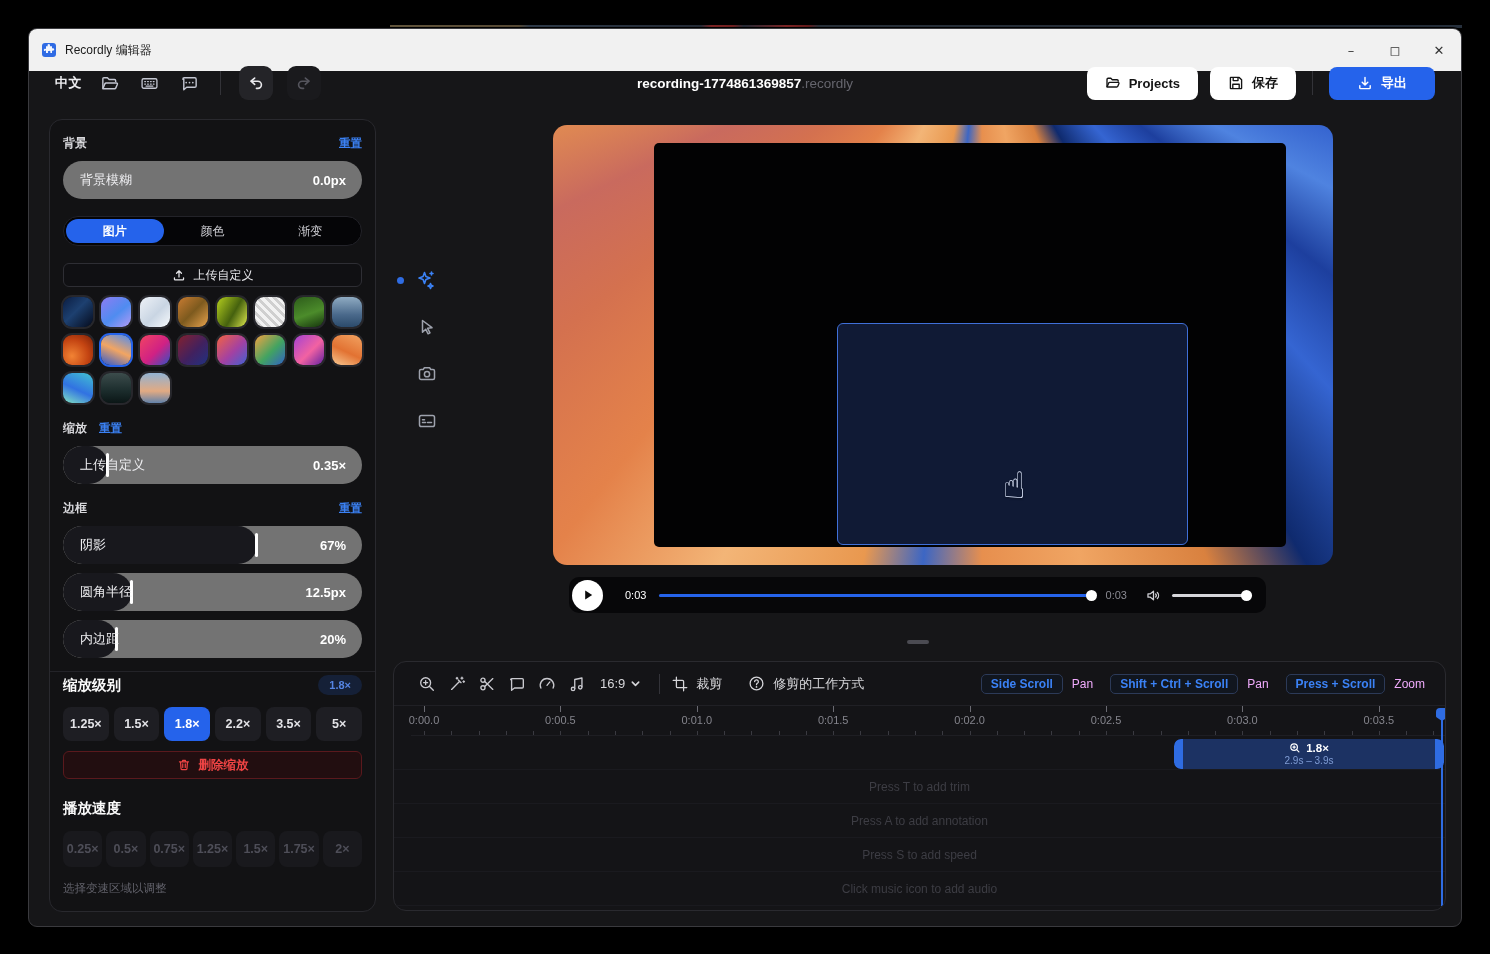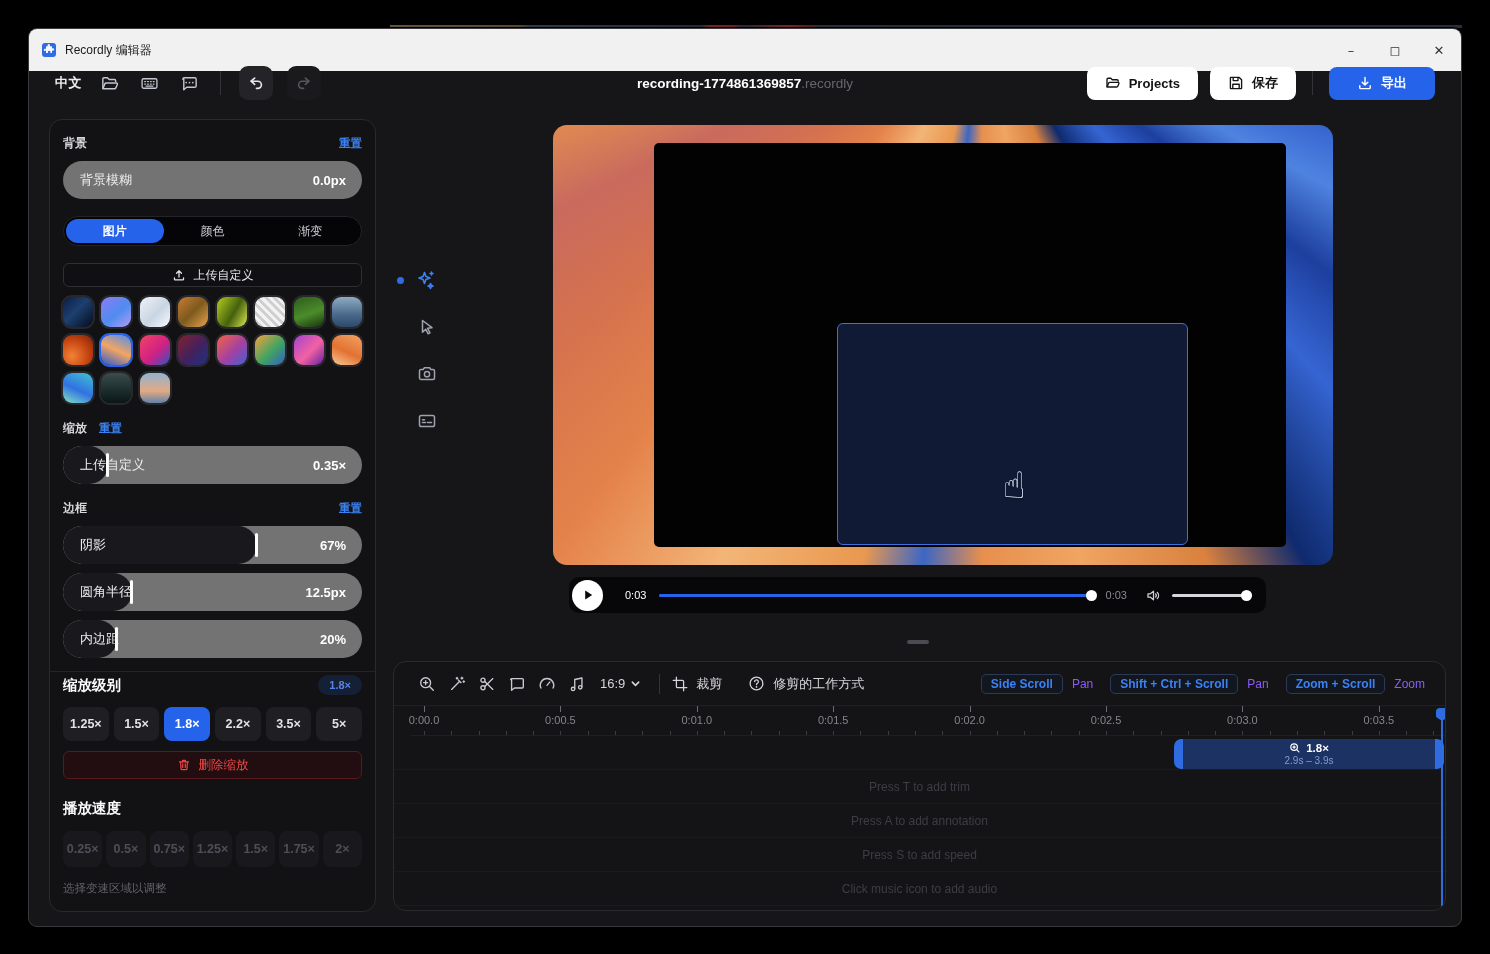--- a/index.html
+++ b/index.html
@@ -77,21 +77,21 @@
     padding:4px 11px; border-radius:11px; }
 
   .opt-row { margin-top:12px; display:flex; gap:5px; }
   .opt-btn { flex:1; height:34px; border-radius:8px; background:#1e1e23; color:#e3e3e7;
     font-size:12.5px; font-weight:bold; display:flex; align-items:center; justify-content:center; }
   .opt-btn.sel { background:#2563eb; color:#fff; }
   .opt-btn.dim { background:#19191d; color:#4e4e58; height:36px; }
   .speed-row { gap:4px; margin-top:13px; }
 
   .del-btn { margin-top:10px; height:28px; border-radius:6px; background:#220e10; border:1px solid #5a191d;
-    color:#ef4444; font-size:12.5px; font-weight:normal; display:flex; align-items:center; justify-content:center; gap:8px; }
+    color:#ef4444; font-size:12.5px; font-weight:bold; display:flex; align-items:center; justify-content:center; gap:8px; }
   .speed-head { margin-top:20px; }
   .speed-hint { margin-top:14px; font-size:11.5px; color:#62626b; }
 
   
   .tools { position:absolute; left:368px; top:240px; width:40px; display:flex; flex-direction:column; gap:25px; }
   .tool { position:relative; width:40px; height:22px; display:flex; align-items:center; justify-content:flex-end; color:#9ea2ad; }
   .tool .dot { position:absolute; left:0; top:8px; width:7px; height:7px; border-radius:50%; background:#2f6ce2; }
   .tool.active { color:#3b82f6; }
 
   .preview { position:absolute; left:524px; top:96px; width:780px; height:440px; border-radius:14px; overflow:hidden;
@@ -125,21 +125,21 @@
   .timeline { position:absolute; left:364px; top:632px; width:1053px; height:250px;
     background:#141417; border:1px solid #2a2a2f; border-radius:13px; overflow:hidden; }
   .tl-toolbar { position:relative; height:44px; display:flex; align-items:center; padding:0 12px 0 18px; border-bottom:1px solid #202025; }
   .tl-ico { width:30px; height:28px; display:flex; align-items:center; justify-content:center; color:#c9c9cf; }
   .ratio { display:flex; align-items:center; gap:5px; color:#d6d6da; font-size:13px; margin:0 6px 0 8px; }
   .tl-sep { width:1px; height:20px; background:#333339; margin:0 12px; }
   .tl-txtbtn { display:flex; align-items:center; gap:8px; color:#d6d6da; font-size:13px; margin-right:26px; }
   .tl-right { margin-left:auto; display:flex; align-items:center; gap:9px; }
   .kbd { border:1px solid #2c3a58; background:#11161f; color:#3b82f6; font-size:12px; font-weight:bold;
     padding:2px 9px; border-radius:5px; }
-  .kbd-act { color:#8b5cf6; font-size:12px; margin-right:8px; }
+  .kbd-act { color:#f0abfc; font-size:12px; margin-right:8px; }
 
   .ruler { position:relative; height:30px; border-bottom:1px solid #1e1e23;margin-left:17px; }
   .ruler .major { position:absolute; top:0; width:1px; height:6px; background:#6a6a72; }
   .ruler .rlabel { position:absolute; top:8px; transform:translateX(-50%); font-size:11px; color:#85858d; white-space:nowrap; }
   .ruler .minor { position:absolute; bottom:0; width:1px; height:4px; background:#3a3a41; }
 
   .lanes { position:relative; height:174px; }
   .lane { height:34px; border-bottom:1px solid #1a1a1f; display:flex; align-items:center; justify-content:center; }
   .lane-hint { font-size:12px; color:#3d3d44; }
 
@@ -488,21 +488,21 @@
             <path d="M7.8 7.8a2.2 2.2 0 1 1 3 2.1c-.7.3-.8.8-.8 1.5"></path>
             <path d="M10 14h.01" stroke-width="2"></path>
           </svg>
         <span>修剪的工作方式</span>
       </span>
       <span class="tl-right" id="shortcuts">
           <span class="kbd">Side Scroll</span>
           <span class="kbd-act">Pan</span>
           <span class="kbd">Shift + Ctrl + Scroll</span>
           <span class="kbd-act">Pan</span>
-          <span class="kbd">Zoom + Scroll</span>
+          <span class="kbd">Press + Scroll</span>
           <span class="kbd-act">Zoom</span>
         </span>
     </div>
 
     <div class="ruler" id="ruler">
         <span class="major" style="left: 13px;"></span>
         <span class="rlabel" style="left: 13px;">0:00.0</span>
         <span class="major" style="left: 149.4px;"></span>
         <span class="rlabel" style="left: 149.4px;">0:00.5</span>
         <span class="major" style="left: 285.8px;"></span>

